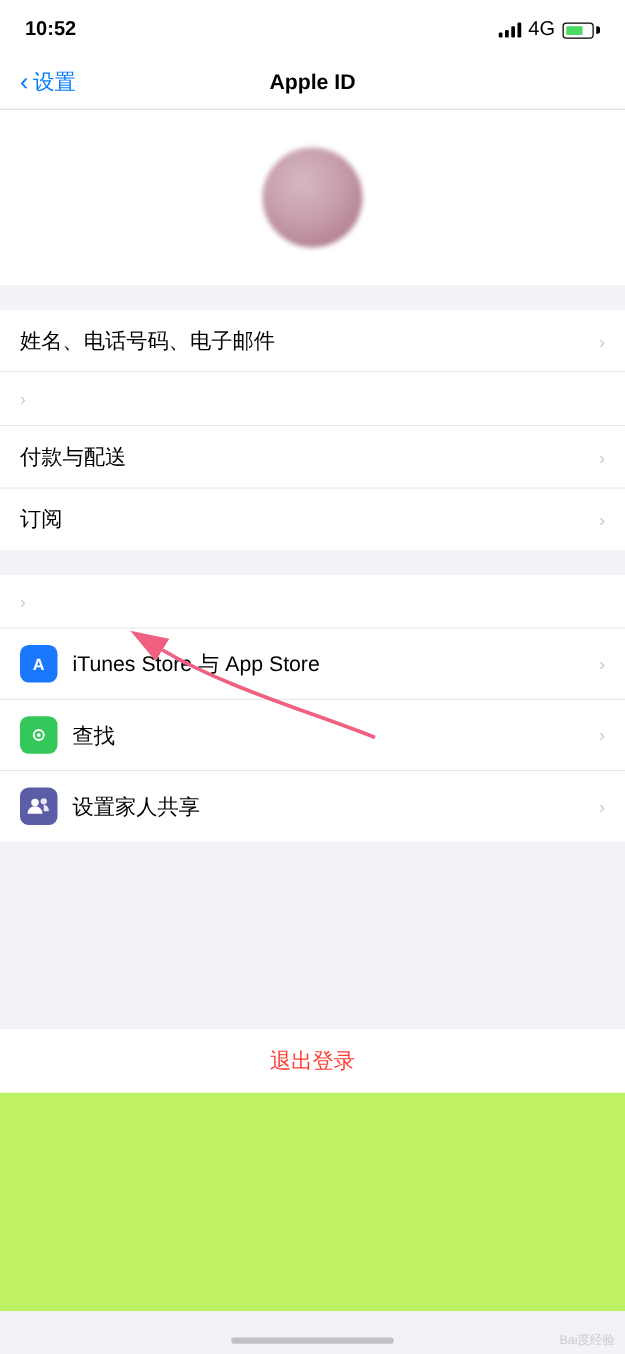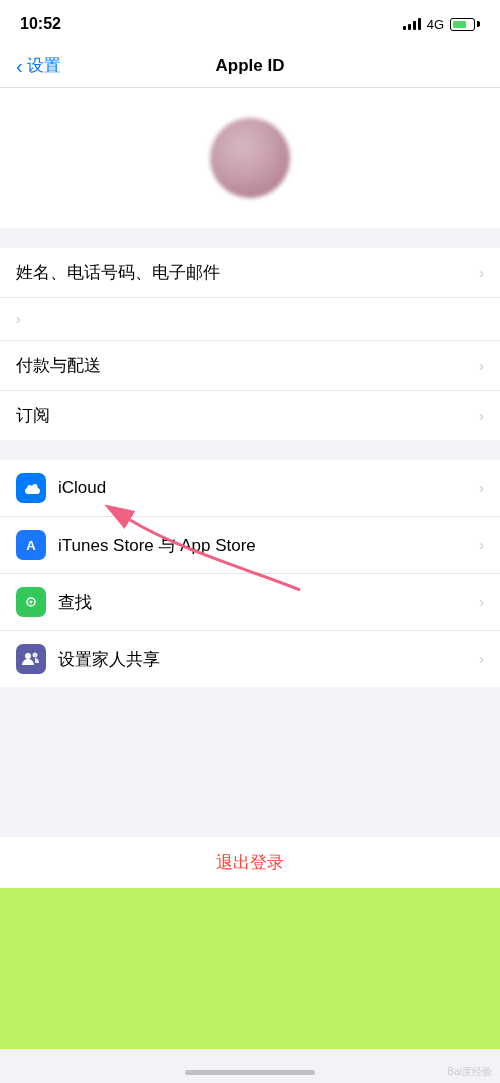--- a/index.html
+++ b/index.html
@@ -40,21 +40,21 @@
     .signal-bars span {
       background: #000;
       border-radius: 1px;
       width: 3px;
     }
     .signal-bars span:nth-child(1) { height: 4px; }
     .signal-bars span:nth-child(2) { height: 6px; }
     .signal-bars span:nth-child(3) { height: 9px; }
     .signal-bars span:nth-child(4) { height: 12px; }
     .network-label {
-      font-size: 13px;
+      font-size: 16px;
       font-weight: 500;
       color: #000;
     }
     .battery-icon {
       display: flex;
       align-items: center;
       gap: 2px;
     }
     .battery-body {
       width: 25px;
@@ -296,28 +296,20 @@
         </div>
         <div class="settings-item">
           <span class="settings-item-label">订阅</span>
           <span class="settings-item-chevron">›</span>
         </div>
       </div>
 
       <div class="settings-group settings-group-2" style="position:relative;">
 
         <div class="settings-item">
-          <div class="settings-item-left">
-            <div class="settings-item-icon icon-icloud">
-              <svg width="20" height="16" viewBox="0 0 20 16" fill="none">
-                <path d="M16.5 6.5C16.5 6.5 16.3 4 14 4C12.5 4 11.3 5 11 6.2C10.5 5.5 9.7 5 8.8 5C7.2 5 6 6.2 6 7.8C6 7.9 6 8 6 8.1C4.8 8.5 4 9.6 4 10.9C4 12.6 5.4 14 7 14H16C17.7 14 19 12.7 19 11C19 9.4 17.9 8.1 16.5 7.8" fill="white"></path>
-              </svg>
-            </div>
-            <span class="settings-item-label">iCloud</span>
-          </div>
           <span class="settings-item-chevron">›</span>
         </div>
 
         <div class="settings-item">
           <div class="settings-item-left">
             <div class="settings-item-icon icon-appstore">
               <svg width="18" height="18" viewBox="0 0 18 18" fill="none">
                 <rect width="18" height="18" rx="4" fill="#1a78ff"></rect>
                 <text x="9" y="14" text-anchor="middle" font-size="13" font-weight="700" fill="white" font-family="sans-serif">A</text>
               </svg>

